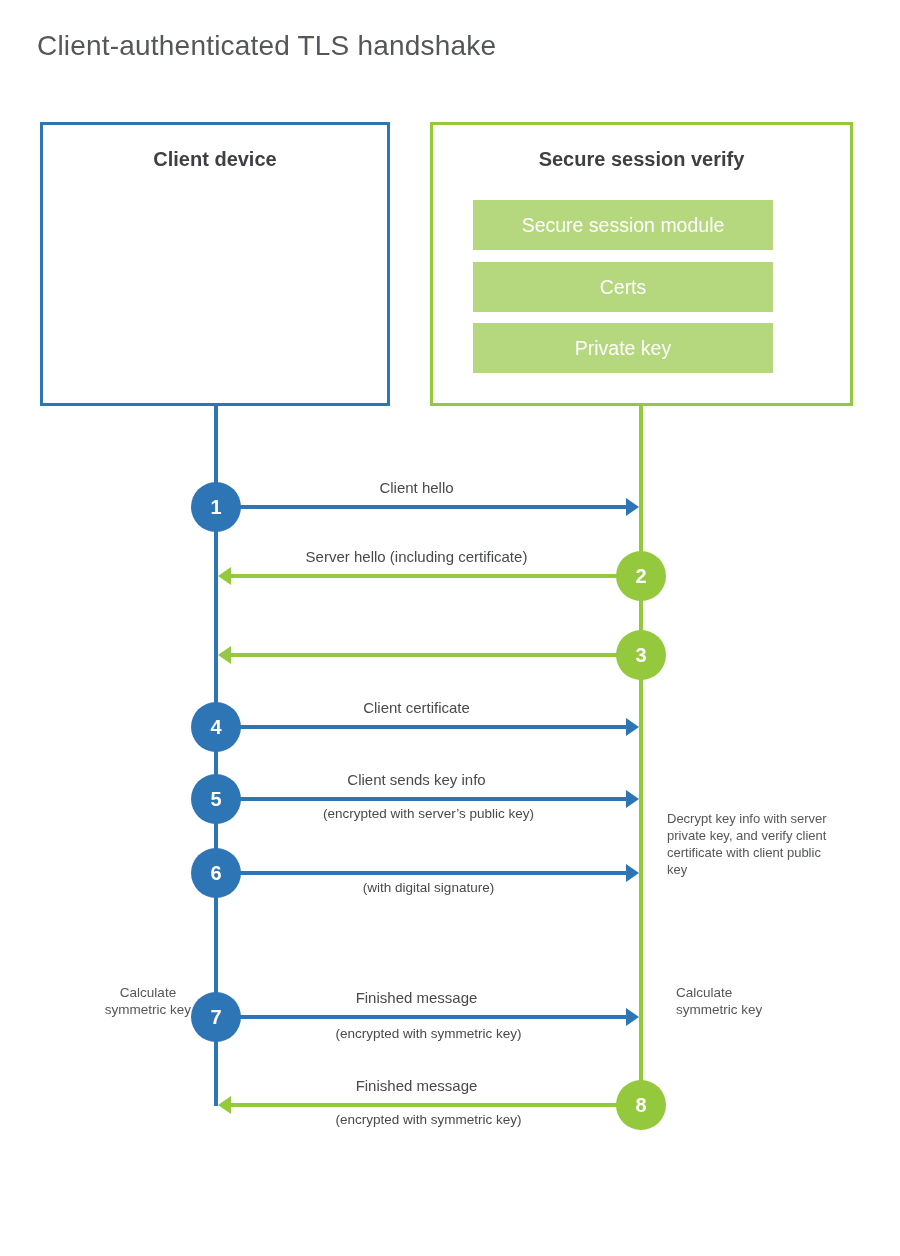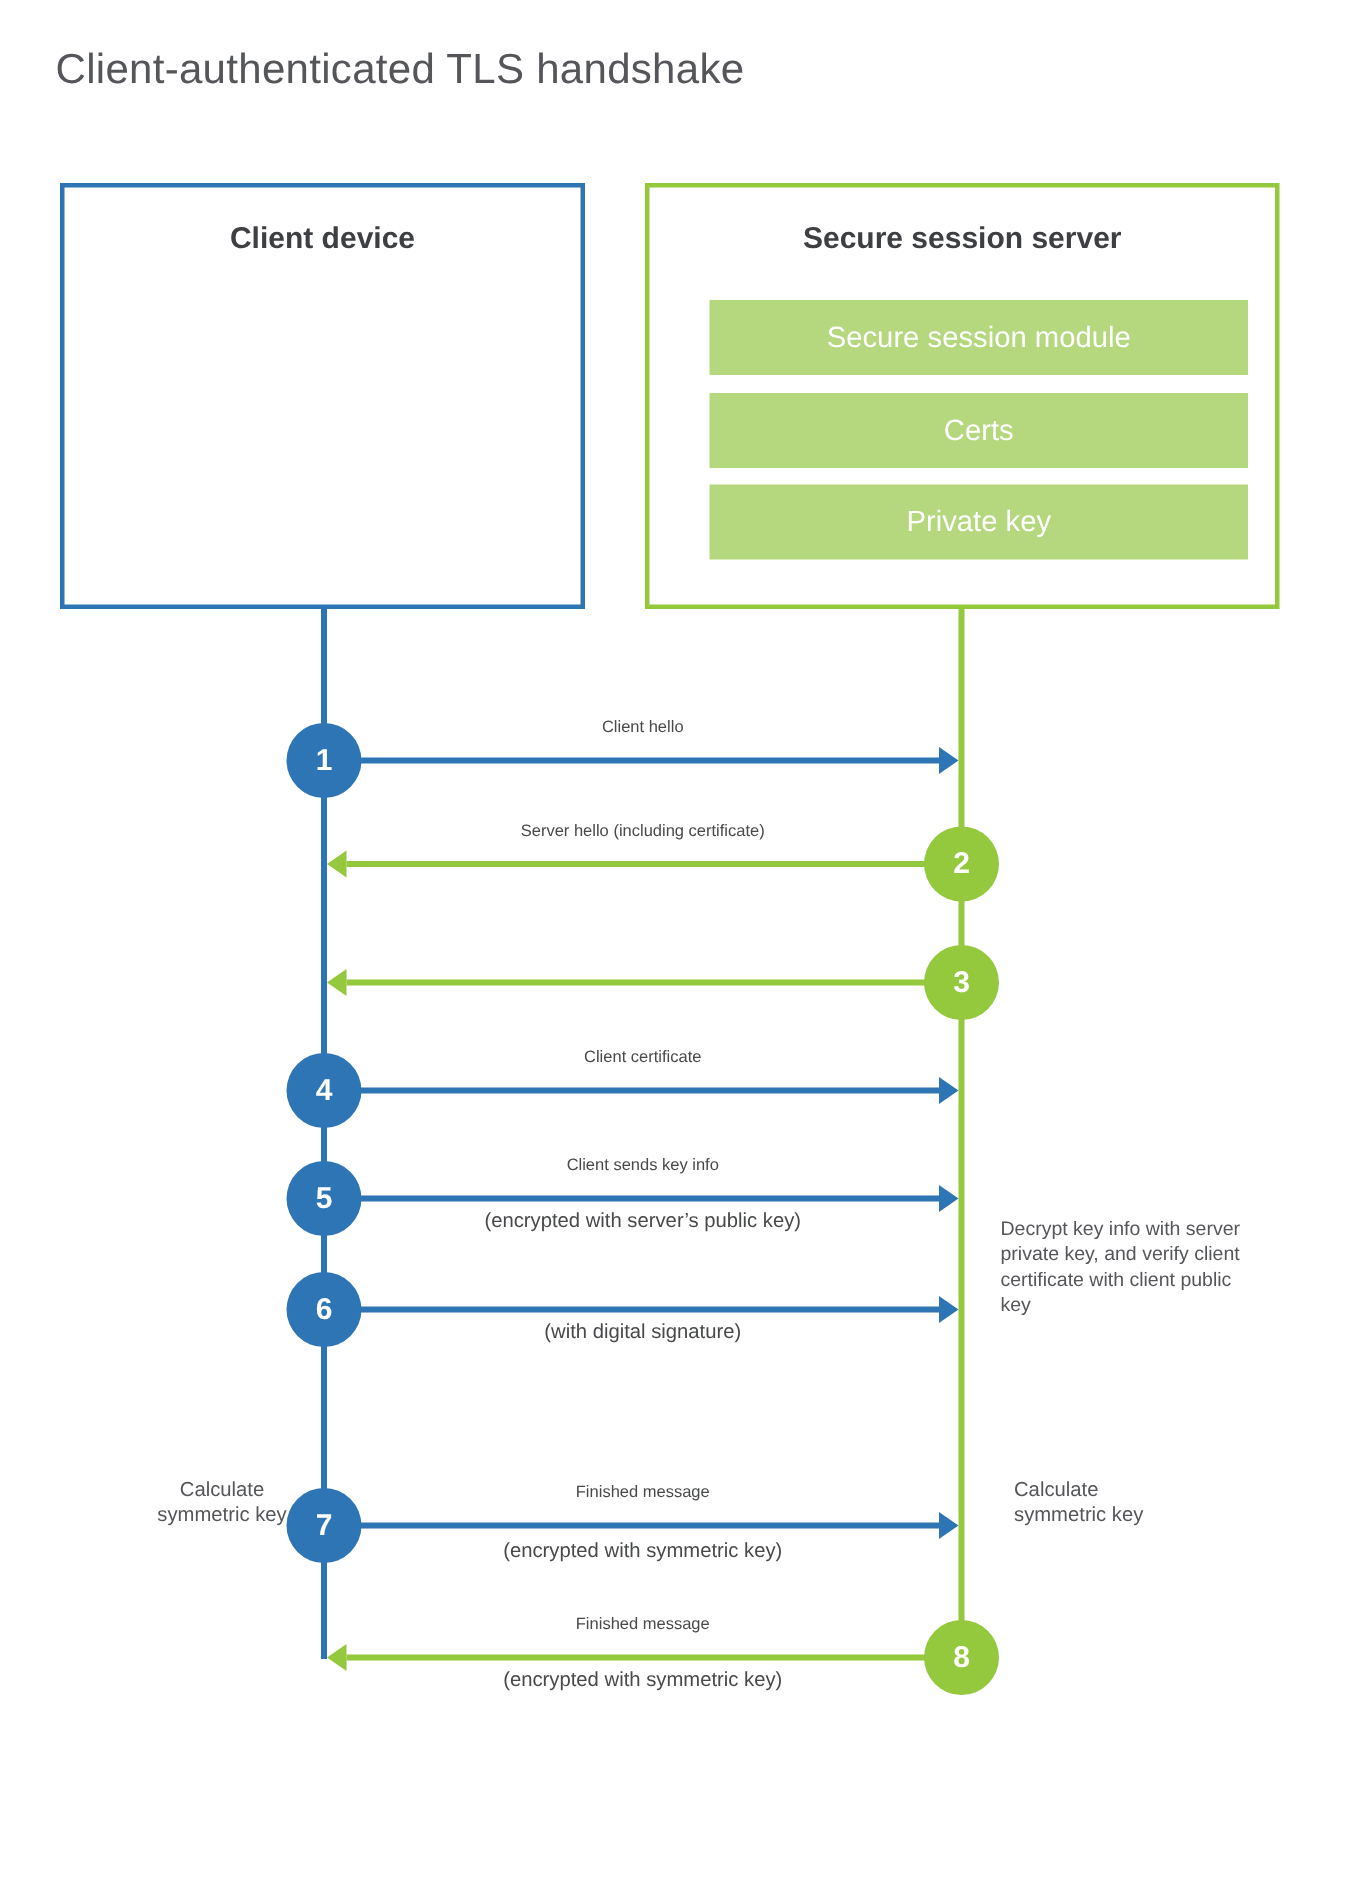--- a/index.html
+++ b/index.html
@@ -12,54 +12,54 @@
   .title{position:absolute;left:37px;top:30px;font-size:28px;font-weight:400;color:var(--text-gray);letter-spacing:0.2px;}
   .box{position:absolute;top:122px;height:284px;background:#fff;}
   .box.client{left:40px;width:350px;border:3px solid var(--blue);}
   .box.server{left:430px;width:423px;border:3px solid var(--green);}
   .box-header{position:absolute;top:148px;text-align:center;font-weight:bold;font-size:20px;color:var(--text-dark);}
   .box-header.client{left:40px;width:350px;}
   .box-header.server{left:430px;width:423px;}
   .client-app{position:absolute;left:78px;top:198px;width:277px;height:177px;background:var(--blue-fill);
     border:1px dotted #d4e3f3;display:flex;align-items:center;justify-content:center;}
   .client-app span{display:block;width:150px;text-align:center;color:#fff;font-size:19.5px;line-height:1.4;}
-  .bar{position:absolute;left:473px;width:359px;height:50px;background:var(--green-fill);
+  .bar{position:absolute;left:473px;width:300px;height:50px;background:var(--green-fill);
     display:flex;align-items:center;justify-content:center;color:#fff;font-size:19.5px;}
   .lifeline{position:absolute;width:4px;z-index:1;}
   .lifeline.blue{background:var(--blue);}
   .lifeline.green{background:var(--green);}
   .hline{position:absolute;height:4px;z-index:2;}
   .hline.blue{background:var(--blue);left:216px;width:411px;}
   .hline.green{background:var(--green);left:231px;width:410px;}
   .ah{position:absolute;width:0;height:0;border-top:9px solid transparent;border-bottom:9px solid transparent;z-index:2;}
   .ah.right{border-left:13px solid var(--blue);left:626px;}
   .ah.left{border-right:13px solid var(--green);left:218px;}
   .circle{position:absolute;width:50px;height:50px;border-radius:50%;z-index:3;
     display:flex;align-items:center;justify-content:center;color:#fff;font-weight:bold;font-size:20px;}
   .circle.blue{background:var(--blue);left:191px;}
   .circle.green{background:var(--green);left:616px;}
-  .lbl{position:absolute;left:216px;width:425px;text-align:center;font-size:11px;color:var(--text-msg);z-index:2;}
+  .lbl{position:absolute;left:204px;width:425px;text-align:center;font-size:15px;color:var(--text-msg);z-index:2;}
   .sub{position:absolute;left:216px;width:425px;text-align:center;font-size:13.5px;color:var(--text-msg);z-index:2;}
   .note{position:absolute;font-size:13px;line-height:17px;color:var(--text-gray);margin-top:48px;}
   .note.decrypt{left:667px;top:762px;width:162px;}
   .note.calc-left{left:88px;top:936px;width:120px;text-align:center;font-size:13.5px;}
   .note.calc-right{left:676px;top:936px;width:110px;text-align:left;font-size:13.5px;}
 </style>
 </head>
 <body>
 
 <div class="canvas">
 
   <div class="title">Client-authenticated TLS handshake</div>
 
   <div class="box client"></div>
   <div class="box-header client">Client device</div>
 
   <div class="box server"></div>
-  <div class="box-header server">Secure session server</div>
+  <div class="box-header server">Secure session verify</div>
   <div class="bar" style="top:200px">Secure session module</div>
   <div class="bar" style="top:262px">Certs</div>
   <div class="bar" style="top:323px">Private key</div>
 
   <div class="lifeline blue" style="left:214px;top:406px;height:700px"></div>
   <div class="lifeline green" style="left:639px;top:406px;height:699px"></div>
 
   <div class="lbl" style="top:479px">Client hello</div>
   <div class="hline blue" style="top:505px"></div>
   <div class="ah right" style="top:498px"></div>

